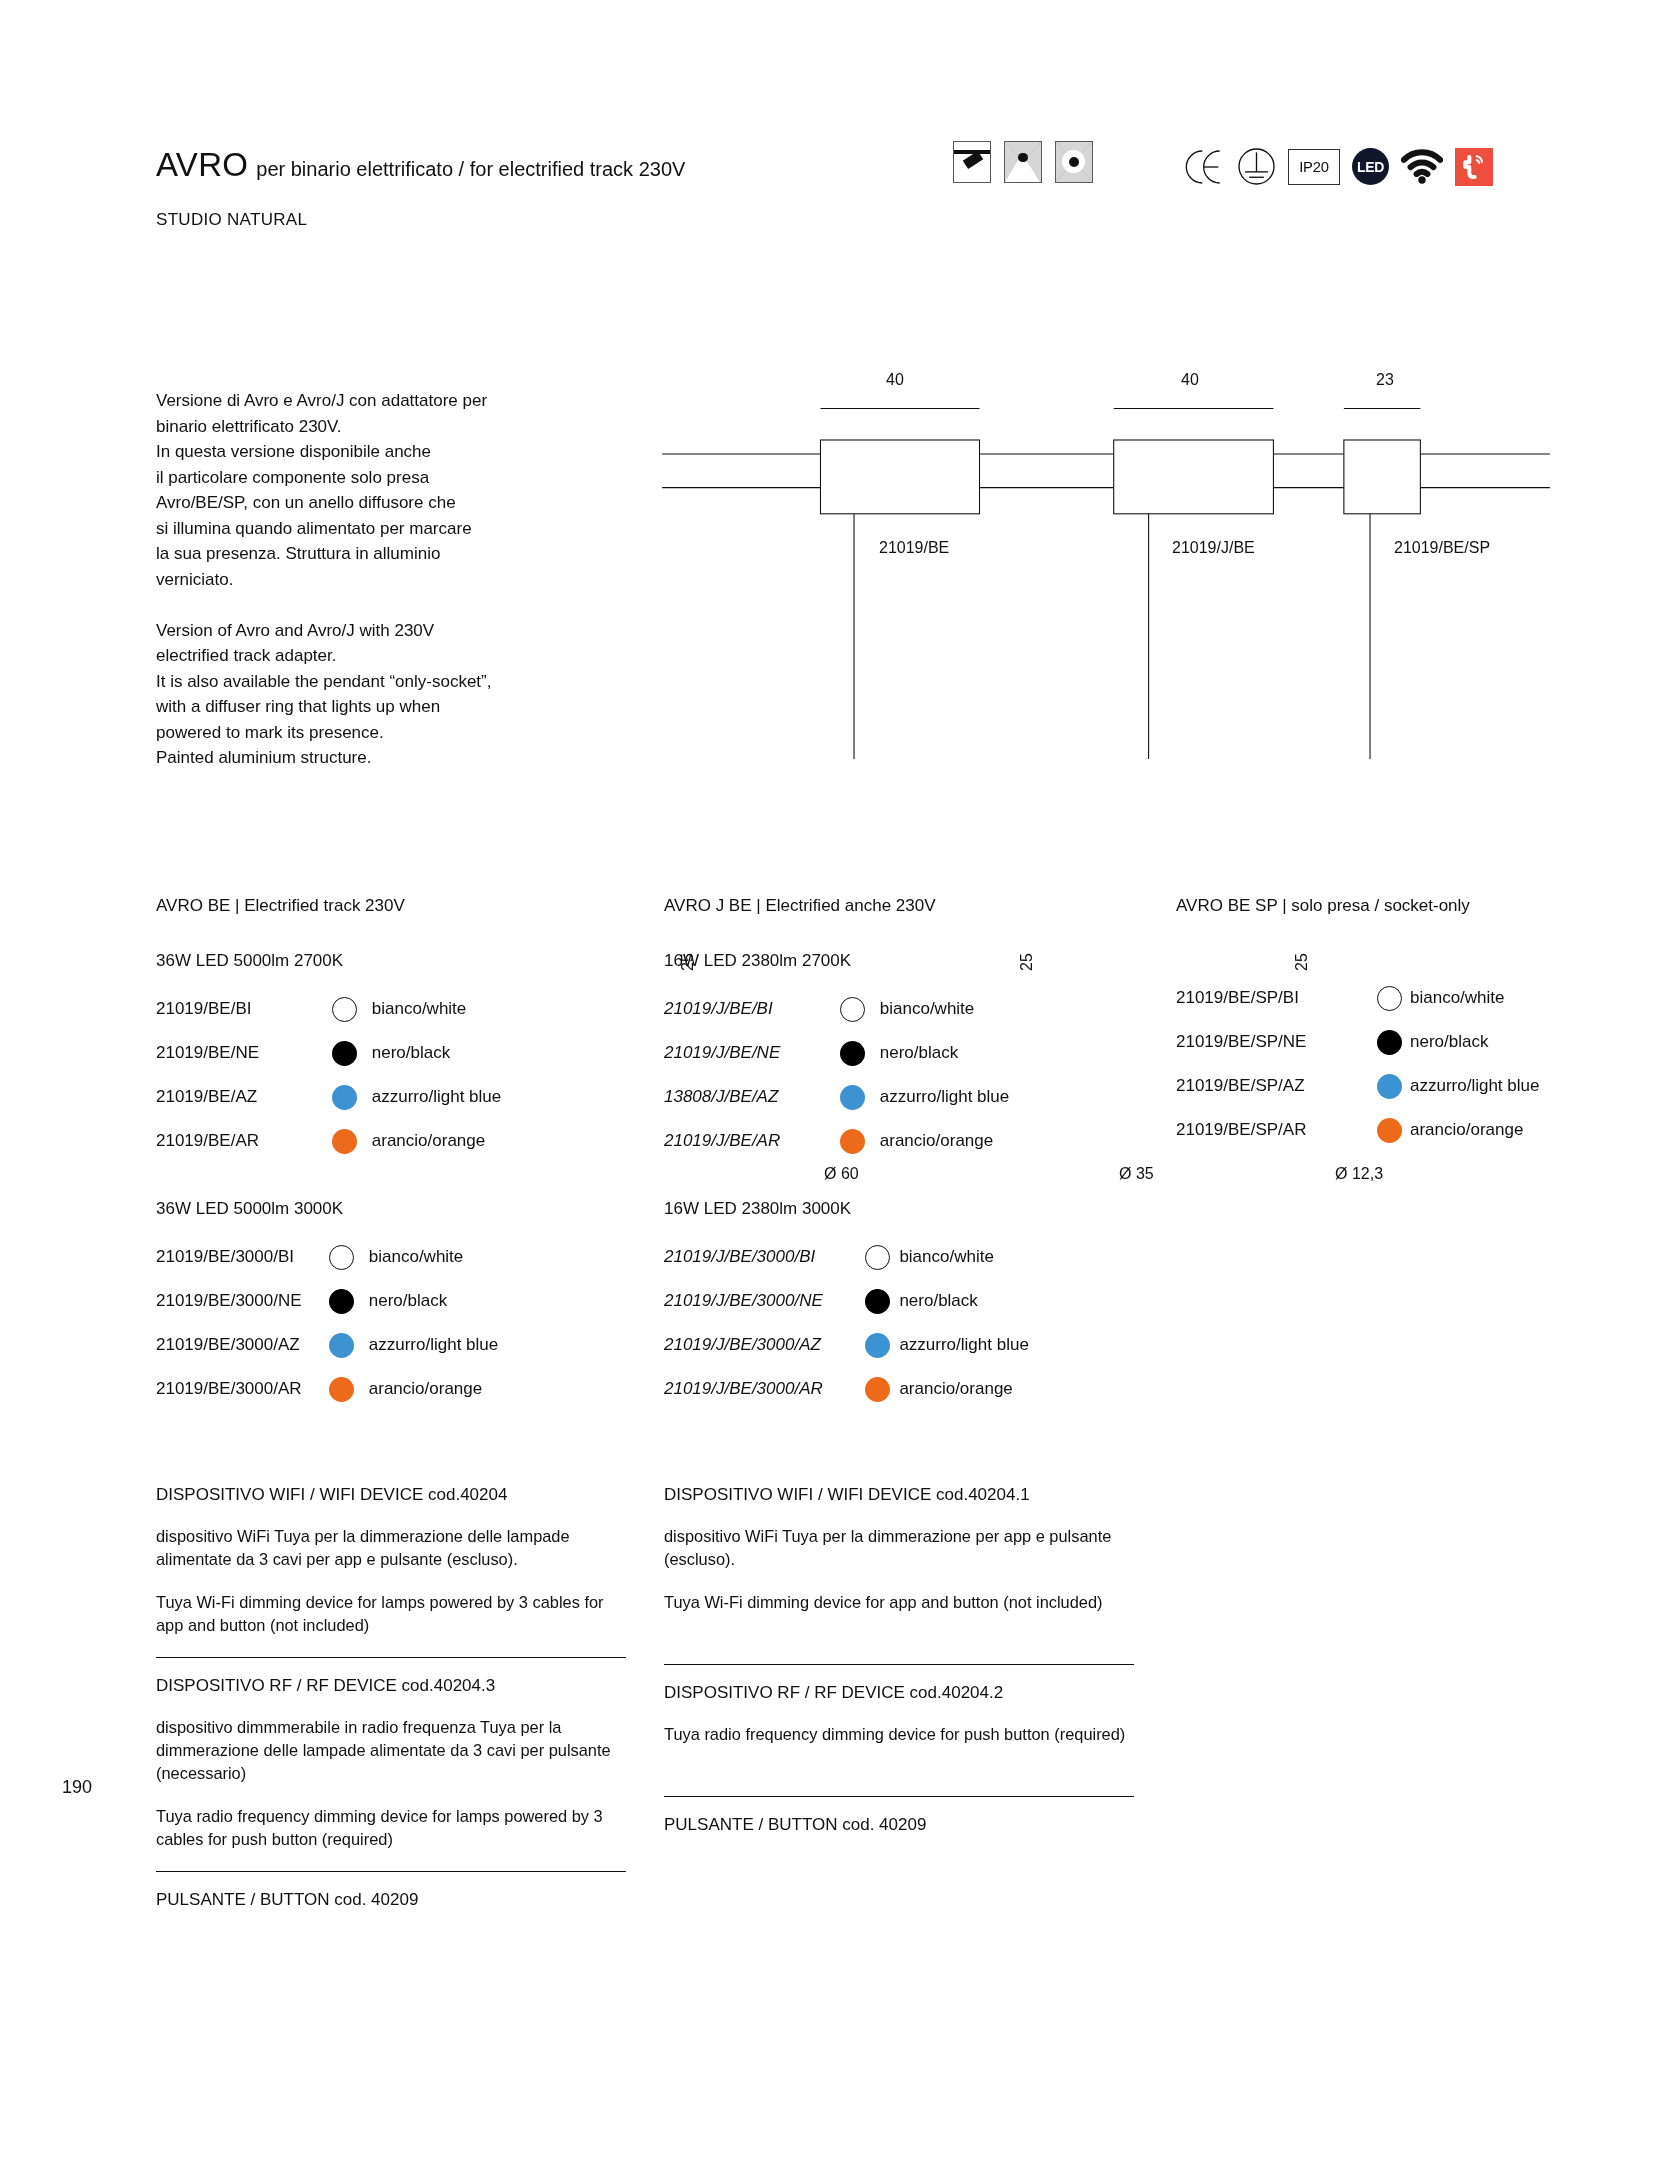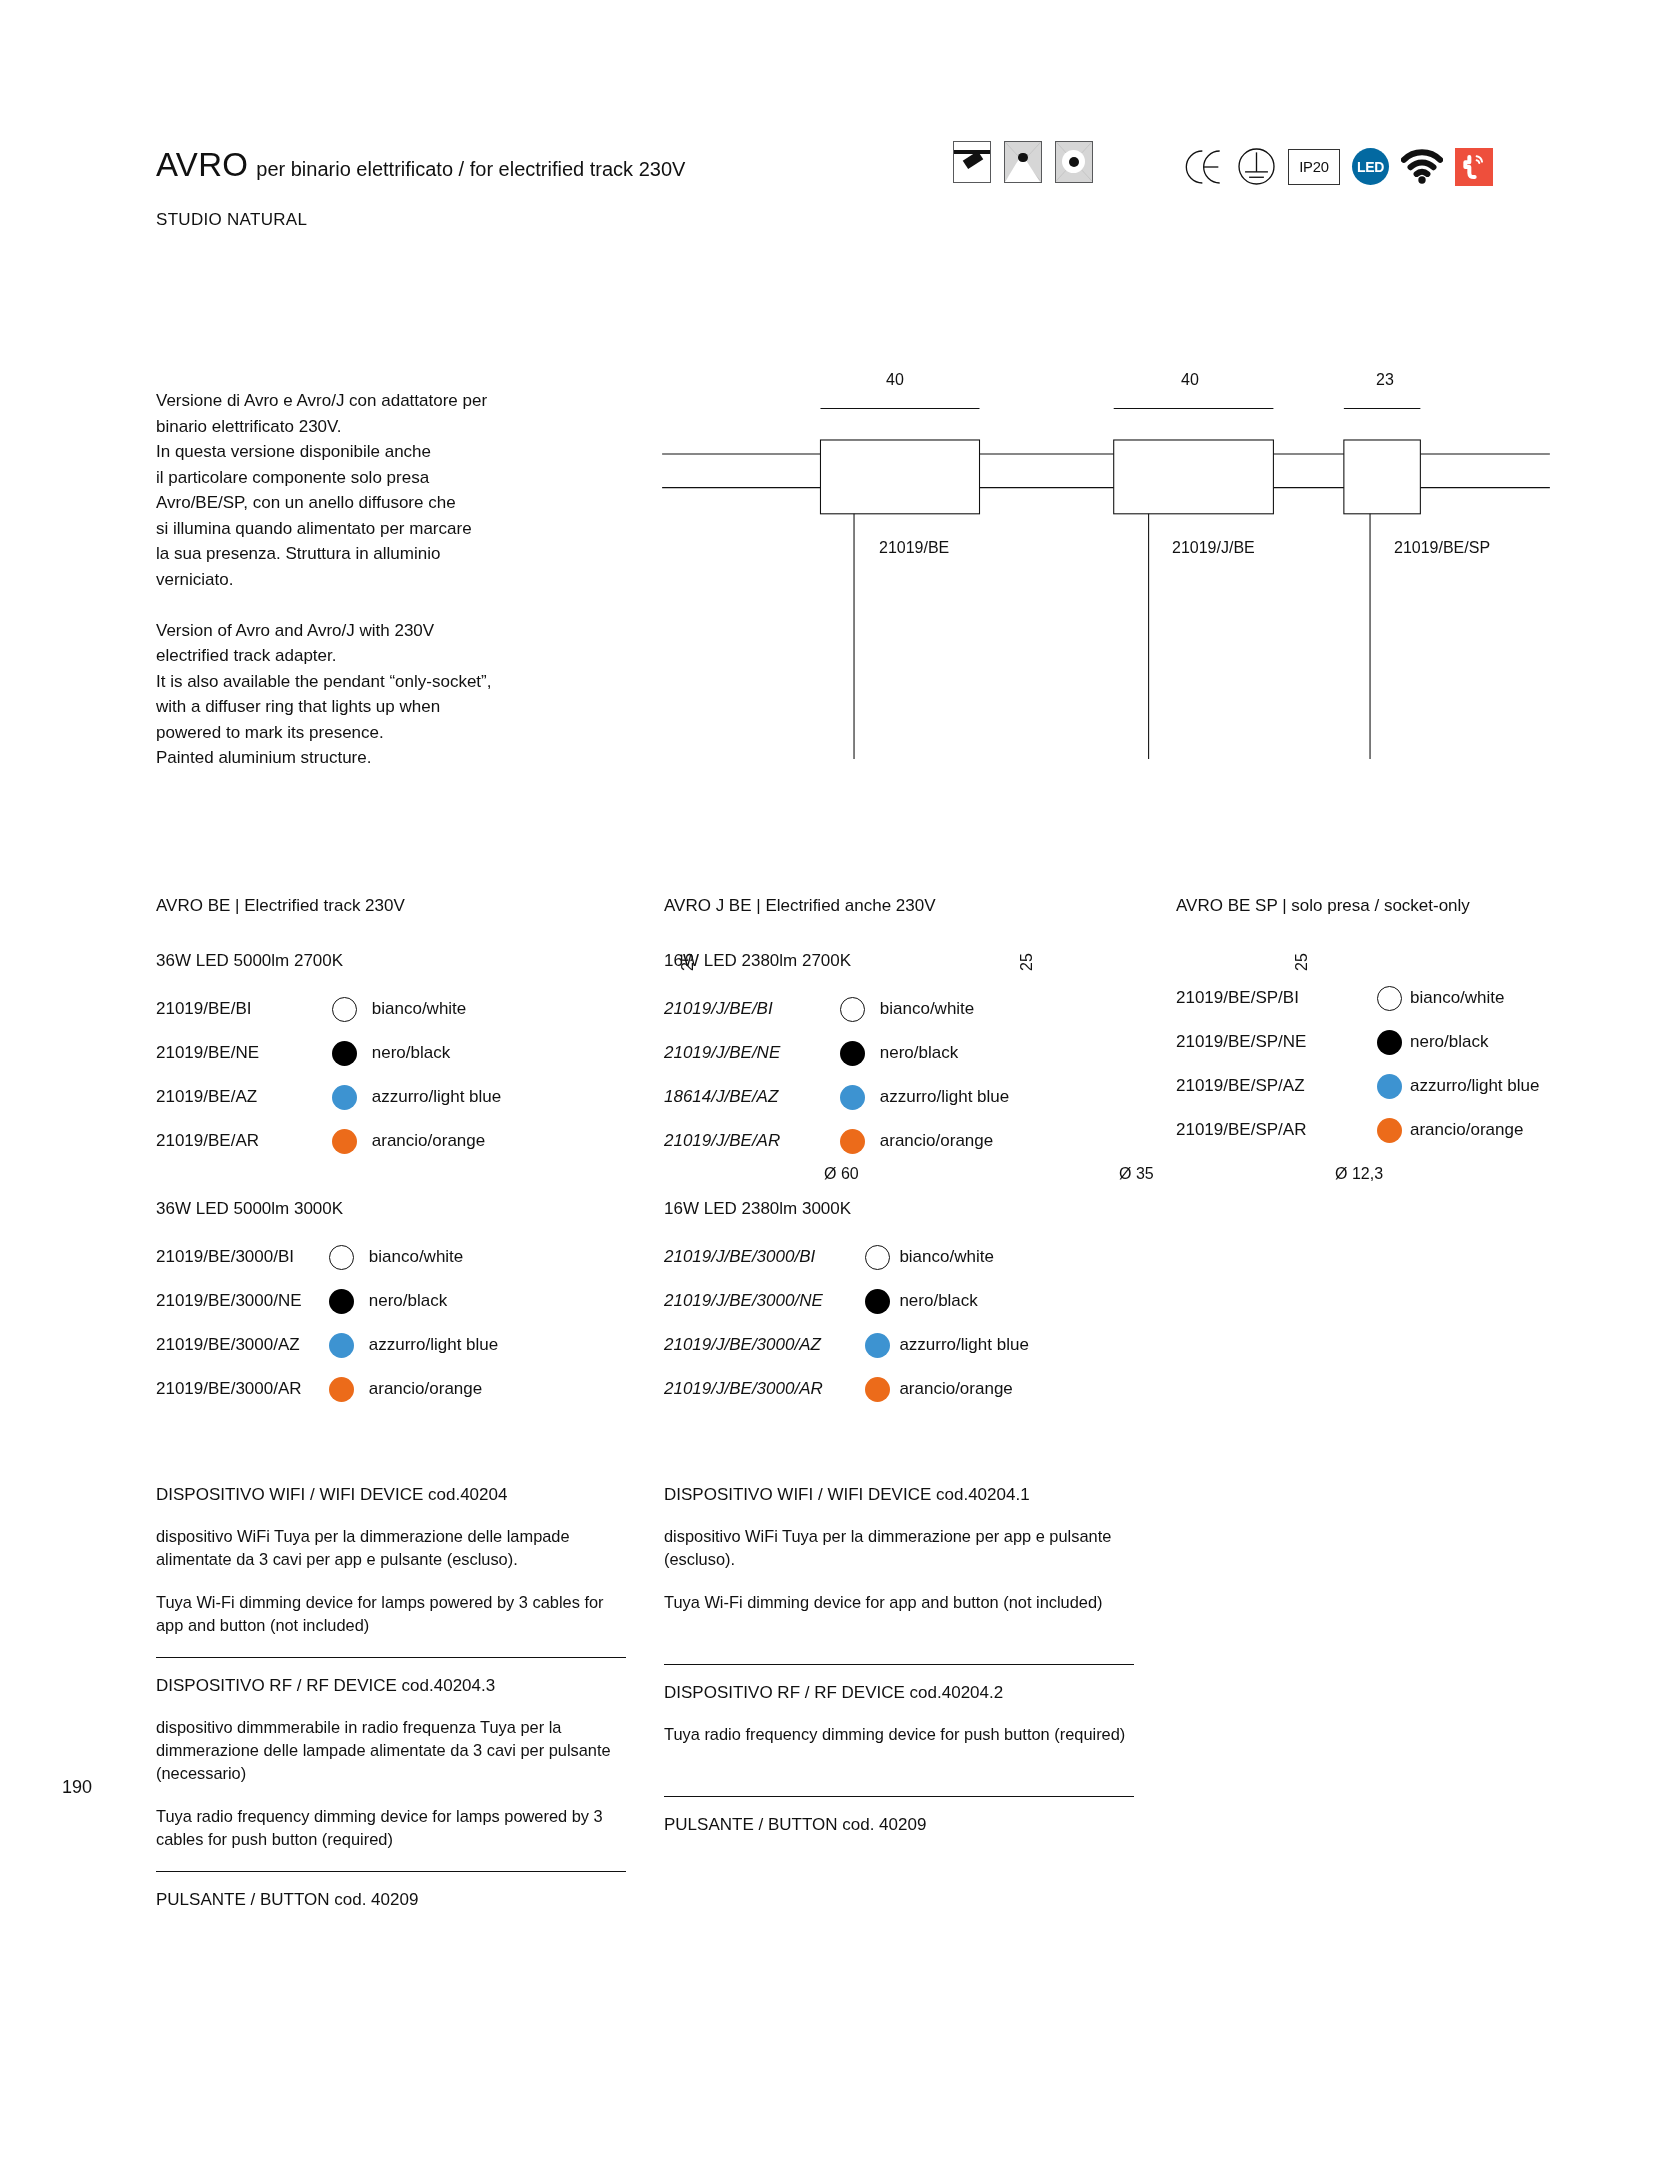--- a/index.html
+++ b/index.html
@@ -142,21 +142,21 @@
     display: flex;
     align-items: center;
     justify-content: center;
     font-size: 14.8px;
     letter-spacing: -0.2px;
     color: #111;
   }
   .cert-led {
     width: 37px; height: 37px;
     border-radius: 50%;
-    background: #0369a1;
+    background: #0f172a;
     color: #ffffff;
     display: flex;
     align-items: center;
     justify-content: center;
     font-size: 14px;
     font-weight: 700;
     letter-spacing: -0.3px;
   }
   .cert-tuya {
     width: 38px; height: 38px;
@@ -563,21 +563,21 @@
           <span class="variant-code">21019/J/BE/BI</span>
           <span class="swatch swatch-white"></span>
           <span class="variant-name">bianco/white</span>
         </div>
         <div class="variant-row">
           <span class="variant-code">21019/J/BE/NE</span>
           <span class="swatch swatch-black"></span>
           <span class="variant-name">nero/black</span>
         </div>
         <div class="variant-row">
-          <span class="variant-code">18614/J/BE/AZ</span>
+          <span class="variant-code">13808/J/BE/AZ</span>
           <span class="swatch swatch-blue"></span>
           <span class="variant-name">azzurro/light blue</span>
         </div>
         <div class="variant-row">
           <span class="variant-code">21019/J/BE/AR</span>
           <span class="swatch swatch-orange"></span>
           <span class="variant-name">arancio/orange</span>
         </div>
       </div>
     </div>

